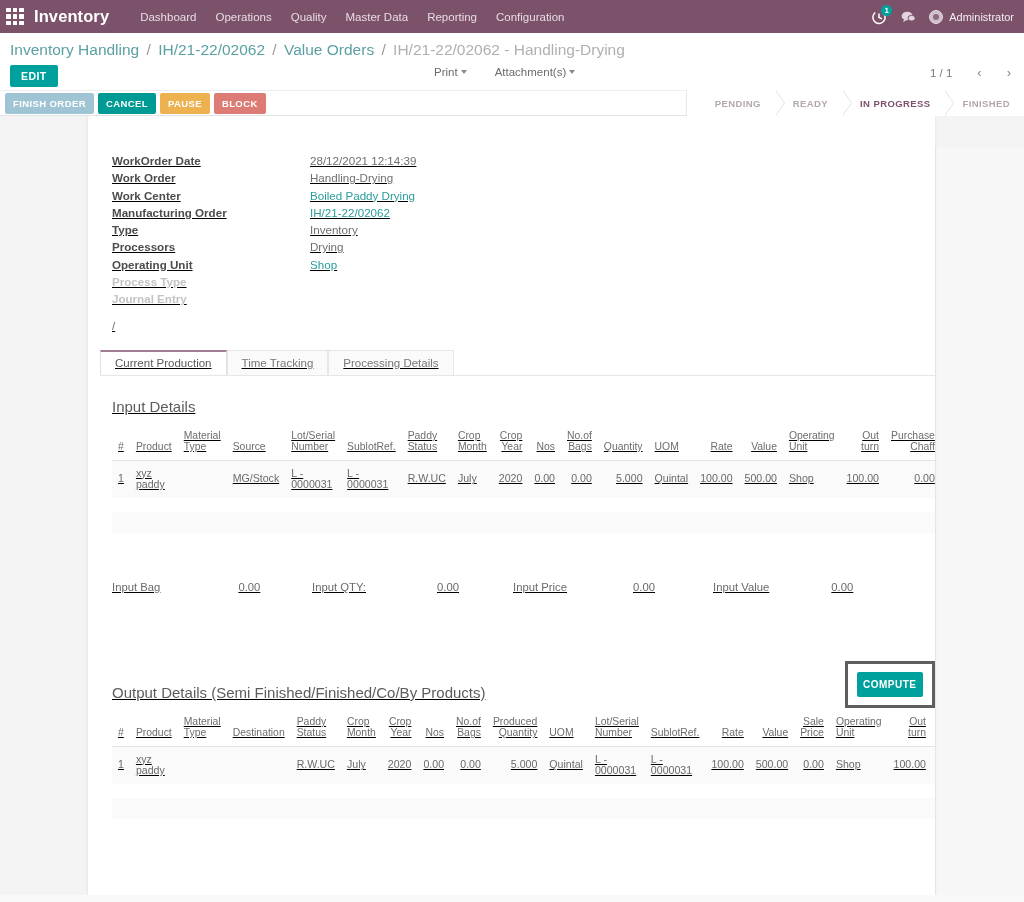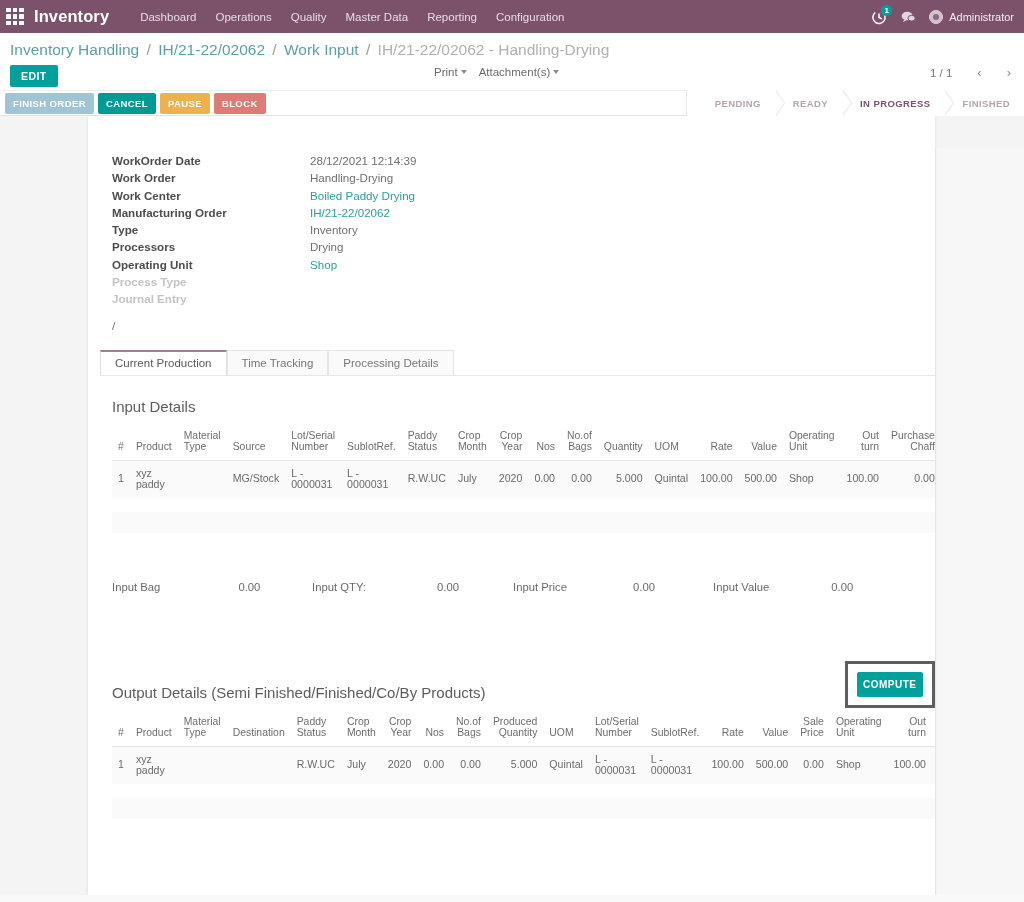--- a/index.html
+++ b/index.html
@@ -59,21 +59,21 @@
     padding: 6px 10px 8px 10px; position: relative; height: 31px;
   }
   .btn-edit {
     background: #00a09d; color: #fff; border: none;
     font-size: 10.5px; font-weight: bold; letter-spacing: .4px;
     padding: 5px 11px; cursor: pointer; border-radius: 2px;
     font-family: inherit;
   }
   .doc-actions {
     position: absolute; left: 50%; transform: translateX(-78px);
-    top: 7px; display: flex; gap: 12px;
+    top: 7px; display: flex; gap: 28px;
   }
   .doc-actions span { font-size: 11.5px; color: #6b6b6b; cursor: pointer; }
   .caret { border-left: 3.5px solid transparent; border-right: 3.5px solid transparent;
     border-top: 4px solid #8a8a8a; display: inline-block; margin-left: 3px;
     vertical-align: 2px; }
   .pager {
     margin-left: auto; display: flex; align-items: center; gap: 25px;
     font-size: 11.5px; color: #777; padding-right: 3px;
   }
   .pager .arrow { color: #888; cursor: pointer; font-size: 13px; }
@@ -117,21 +117,21 @@
 
   
   .page-bg { background: #f4f4f4; height: 779px; position: relative; overflow: hidden; }
   .right-strip {
     position: absolute; left: 935px; top: 32px; width: 89px; bottom: 0;
     background: #f7f7f7; border-left: 1px solid #eeeeee;
   }
   .sheet {
     position: absolute; left: 88px; top: 0; width: 847px; bottom: 0;
     background: #fff; box-shadow: 0 0 3px rgba(0,0,0,.10);
-    padding: 28px 0 0 0; overflow: hidden;
+    padding: 28px 0 0 0; overflow: hidden; text-decoration: underline;
   }
 
   
   .fields { padding: 10px 0 0 24px; }
   .frow { display: flex; height: 17.3px; align-items: baseline; }
   .flabel { width: 198px; font-size: 11.6px; font-weight: bold; color: #4c4c4c; }
   .fvalue { font-size: 11.6px; color: #6f6f6f; }
   .fvalue.link { color: #2a9d9b; cursor: pointer; }
   .frow.muted .flabel { color: #c3c3c3; font-weight: bold; }
   .slash { font-size: 11.6px; color: #6f6f6f; padding-top: 9px; }
@@ -237,21 +237,21 @@
     </div>
   </div>
 </div>
 
 <div class="bc-wrap">
   <div class="breadcrumb">
     <a>Inventory Handling</a>
     <span class="bc-sep">/</span>
     <a>IH/21-22/02062</a>
     <span class="bc-sep">/</span>
-    <a>Work Input</a>
+    <a>Value Orders</a>
     <span class="bc-sep">/</span>
     <span class="bc-current">IH/21-22/02062 - Handling-Drying</span>
   </div>
 </div>
 
 <div class="ctrl-row">
   <button class="btn-edit">EDIT</button>
   <div class="doc-actions">
     <span><span>Print</span><i class="caret"></i></span>
     <span><span>Attachment(s)</span><i class="caret"></i></span>

